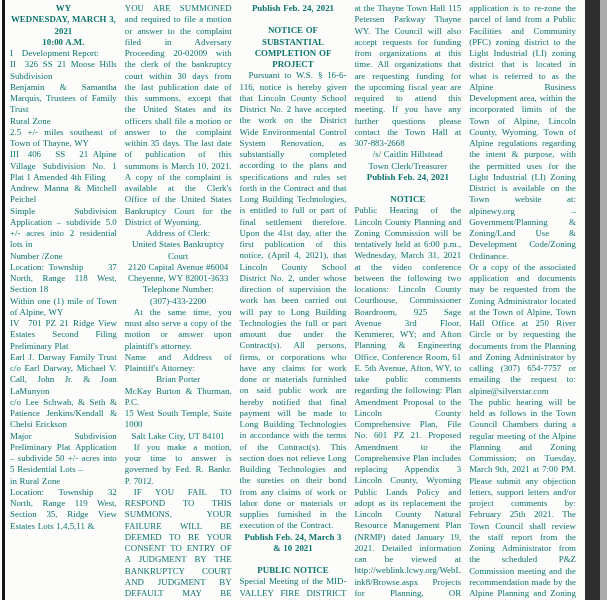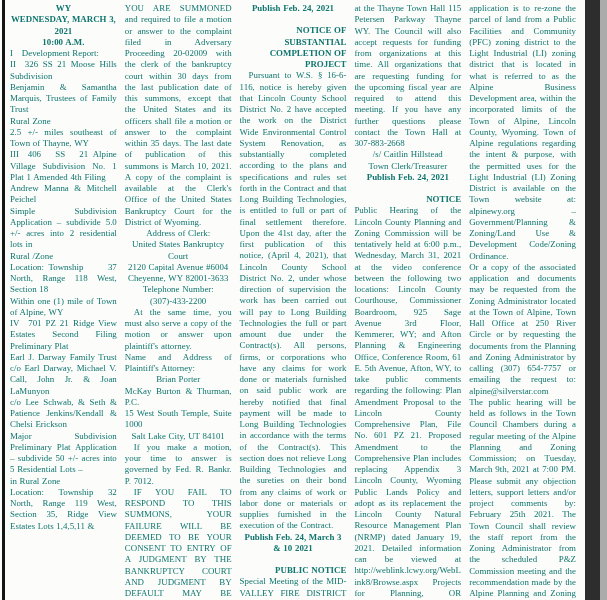--- a/index.html
+++ b/index.html
@@ -14,21 +14,21 @@
   .columns {
     position:absolute; left:10px; top:3px; width:566px;
     display:flex; gap:8px; align-items:flex-start;
   }
   .col { flex:1 1 0; min-width:0; }
   .blk {
     font-size:8.9px; line-height:11.25px; text-align:justify;
     letter-spacing:0; word-spacing:0.5px; overflow-wrap:break-word;
   }
   .head    { text-align:center; font-weight:bold; }
-  .headgap { text-align:right; font-weight:bold; margin-top:11px; }
+  .headgap { text-align:center; font-weight:bold; margin-top:11px; }
   .para    { text-indent:9px; }
   .paraflush { }
   .publish { text-align:center; font-weight:bold; }
   .line    { text-align:center; }
 </style>
 </head>
 <body>
 
 <div class="page">
   <div class="left-rule"></div>
@@ -38,21 +38,21 @@
         <div class="blk head">WEDNESDAY, MARCH 3, 2021</div>
         <div class="blk head">10:00 A.M.</div>
         <div class="blk paraflush">I Development Report:</div>
         <div class="blk paraflush">II 326 SS 21 Moose Hills Subdivision</div>
         <div class="blk paraflush">Benjamin &amp; Samantha Marquis, Trustees of Family Trust</div>
         <div class="blk paraflush">Rural Zone</div>
         <div class="blk paraflush">2.5 +/- miles southeast of Town of Thayne, WY</div>
         <div class="blk paraflush">III 406 SS 21 Alpine Village Subdivision No. 1 Plat 1 Amended 4th Filing</div>
         <div class="blk paraflush">Andrew Manna &amp; Mitchell Peichel</div>
         <div class="blk paraflush">Simple Subdivision Application – subdivide 5.0 +/- acres into 2 residential lots in</div>
-        <div class="blk paraflush">Rural /Zone</div>
+        <div class="blk paraflush">Number /Zone</div>
         <div class="blk paraflush">Location: Township 37 North, Range 118 West, Section 18</div>
         <div class="blk paraflush">Within one (1) mile of Town of Alpine, WY</div>
         <div class="blk paraflush">IV 701 PZ 21 Ridge View Estates Second Filing Preliminary Plat</div>
         <div class="blk paraflush">Earl J. Darway Family Trust c/o Earl Darway, Michael V. Call, John Jr. &amp; Joan LaMunyon</div>
         <div class="blk paraflush">c/o Lee Schwab, &amp; Seth &amp; Patience Jenkins/Kendall &amp; Chelsi Erickson</div>
         <div class="blk paraflush">Major Subdivision Preliminary Plat Application – subdivide 50 +/- acres into 5 Residential Lots –</div>
         <div class="blk paraflush">in Rural Zone</div>
         <div class="blk paraflush">Location: Township 32 North, Range 119 West, Section 35, Ridge View Estates Lots 1,4,5,11 &amp;</div>
       </div>
       <div class="col">

